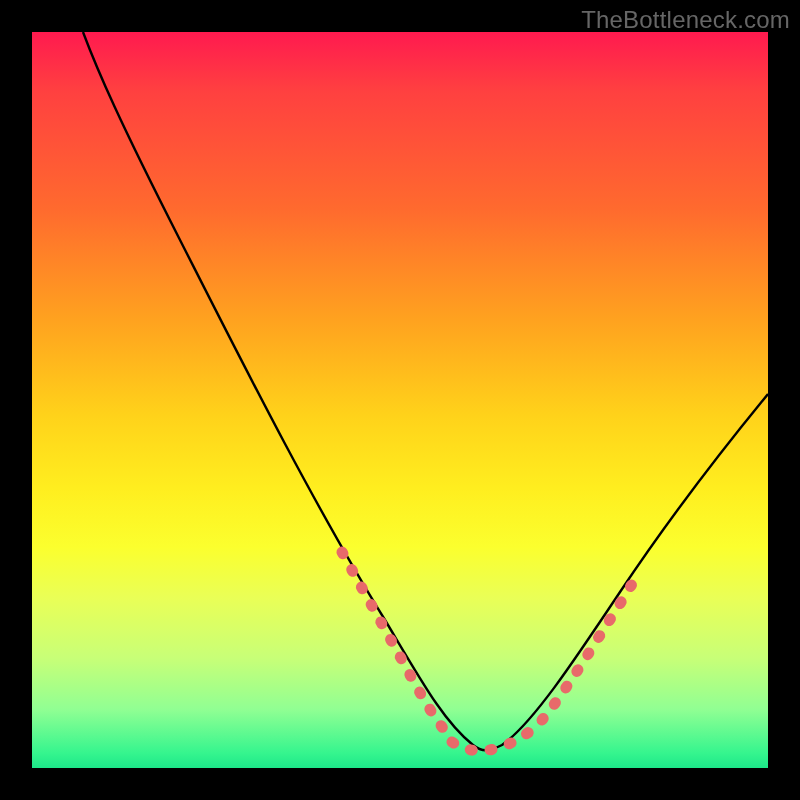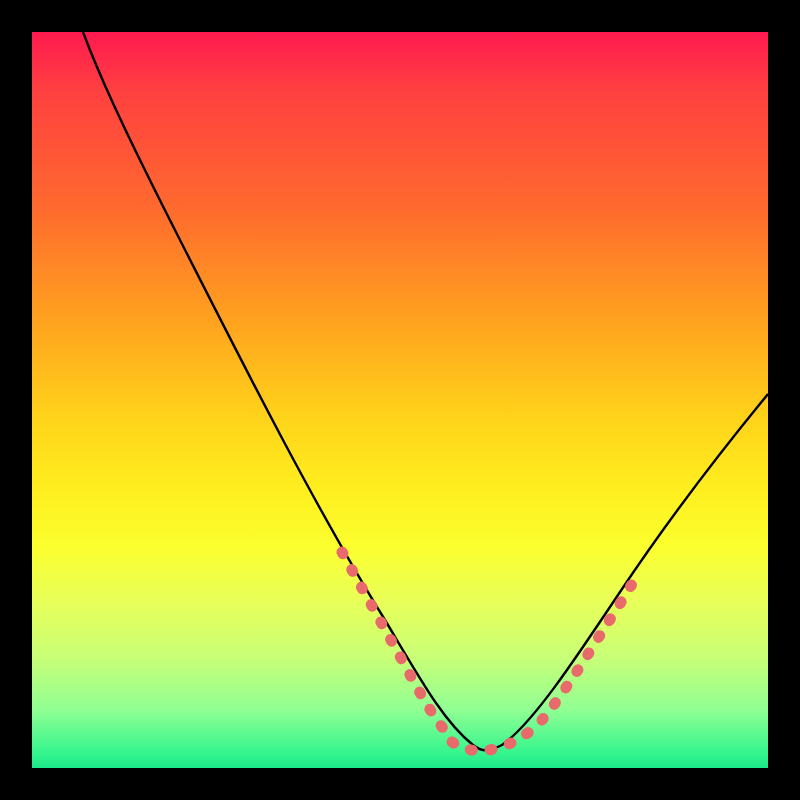--- a/index.html
+++ b/index.html
@@ -81,13 +81,14 @@
       <path d="M 420 710
                C 435 720, 450 721, 470 715
                C 485 709, 498 700, 510 690" fill="none" stroke="#e86a6a" stroke-width="11" stroke-linecap="round" stroke-dasharray="2 18"></path>
 
       <path d="M 510 688
                C 525 670, 545 640, 565 608
                C 580 584, 592 566, 600 552" fill="none" stroke="#e86a6a" stroke-width="11" stroke-linecap="round" stroke-dasharray="2 18"></path>
     </svg>
   </div>
 
+  <div class="watermark">TheBottleneck.com</div>
 </div>
 
 </body></html>

